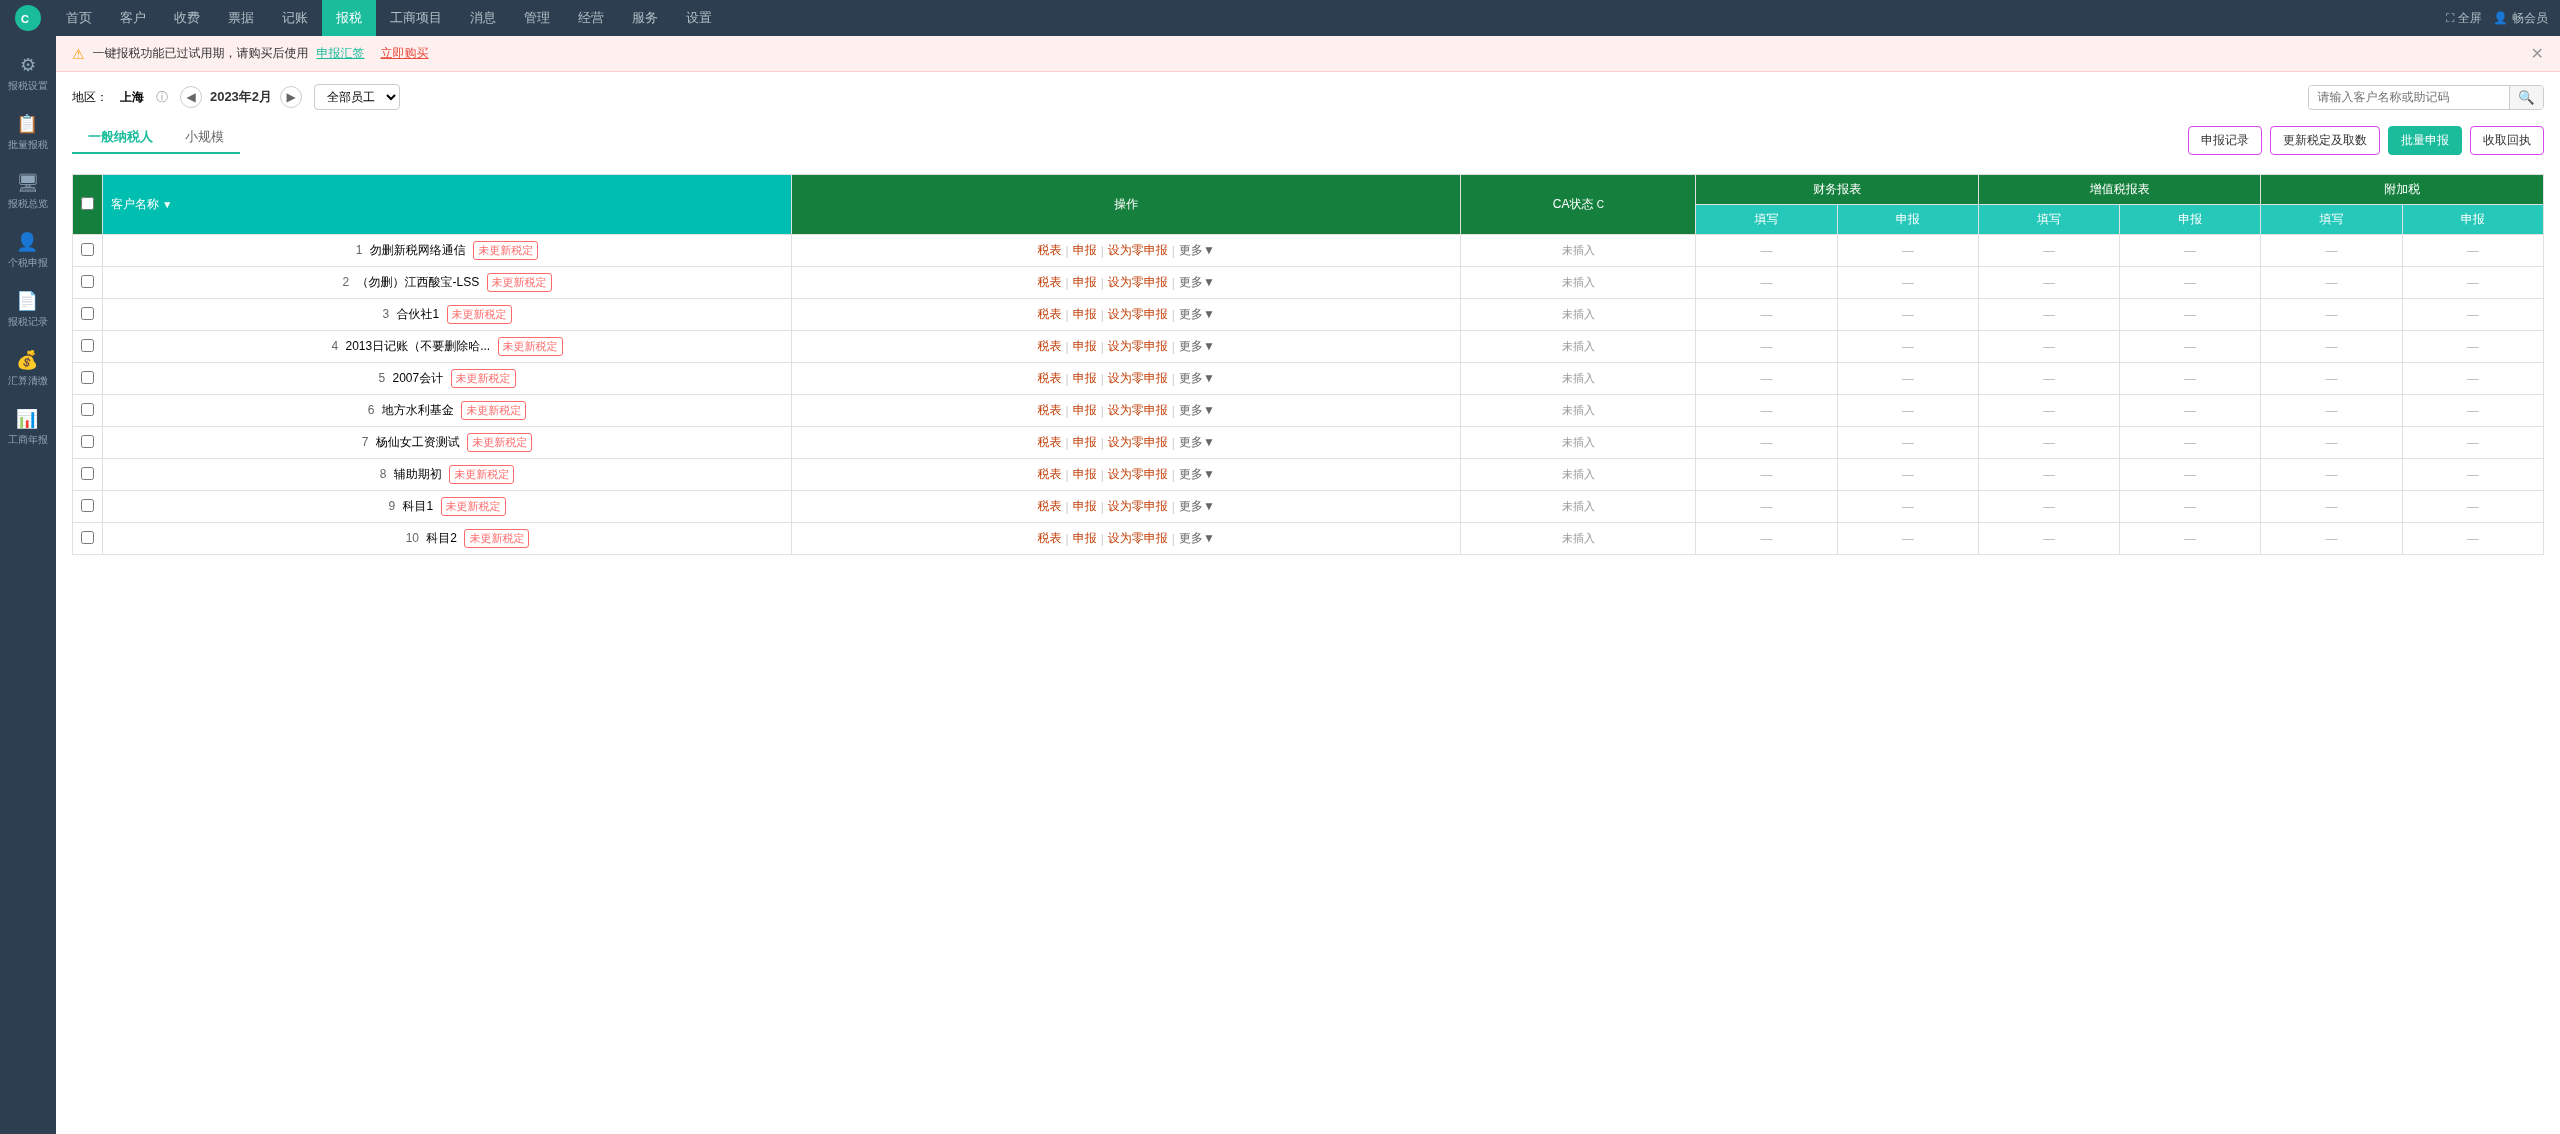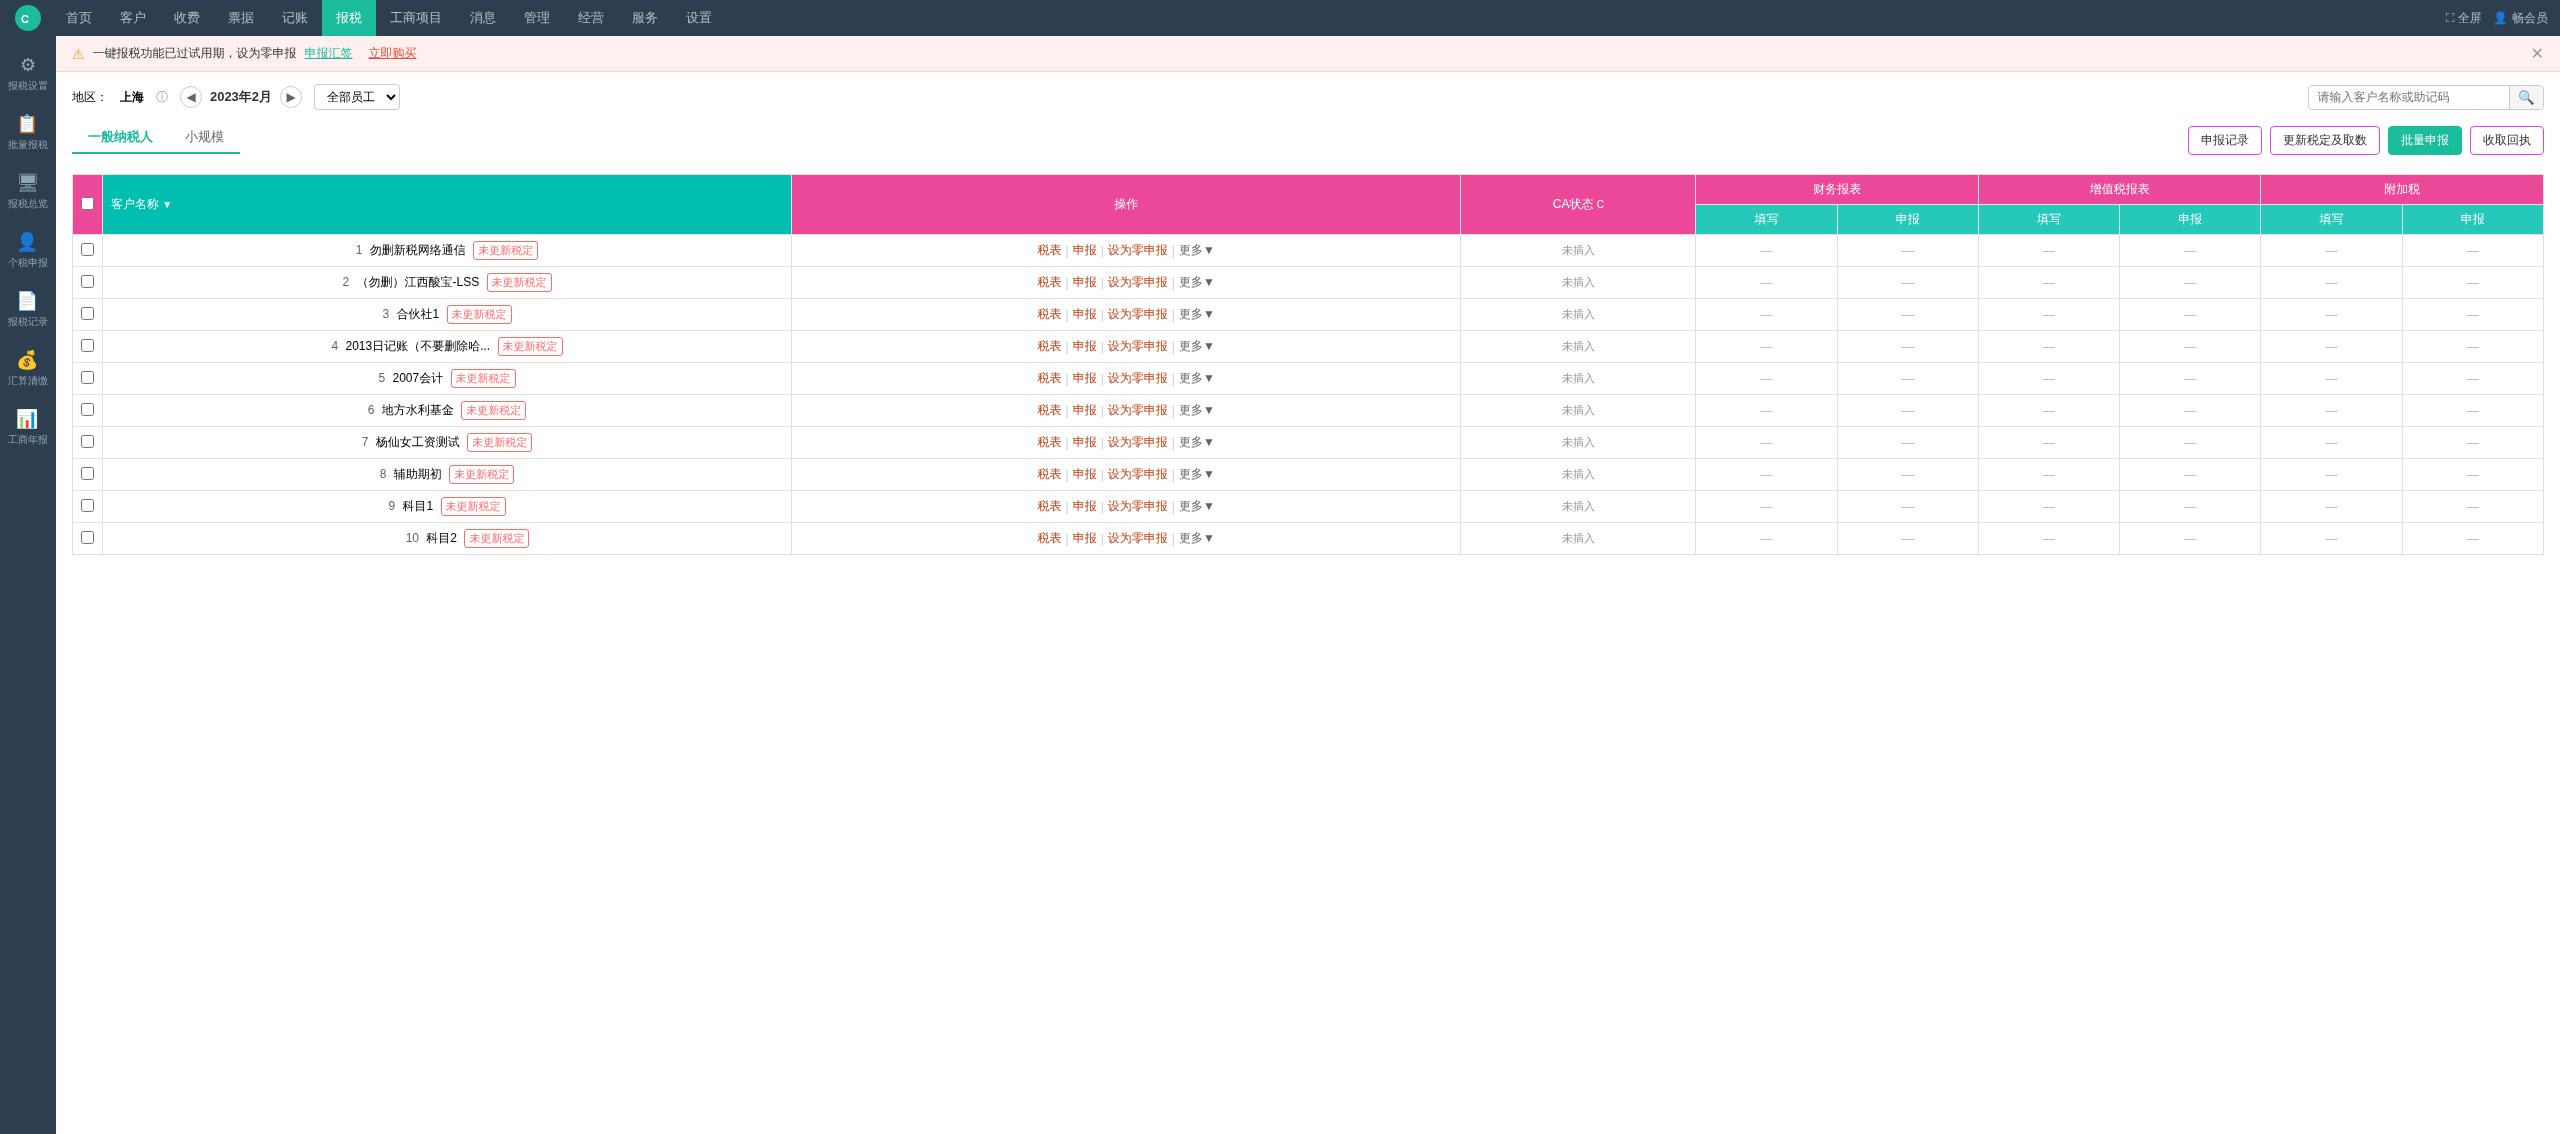--- a/index.html
+++ b/index.html
@@ -63,21 +63,21 @@
     .action-btn { padding: 5px 12px; border: 1px solid #d946ef; background: #fff; border-radius: 4px; cursor: pointer; font-size: 12px; color: #333; }
     .action-btn.primary { background: #1abc9c; color: #fff; border-color: #1abc9c; }
     .action-btn.secondary { background: #fff; color: #333; }
 
     
     .tabs-actions-row { display: flex; align-items: center; justify-content: space-between; margin-bottom: 8px; }
 
     
     .data-table { width: 100%; border-collapse: collapse; font-size: 12px; }
     .data-table th, .data-table td { border: 1px solid #e0e0e0; padding: 6px 8px; text-align: center; white-space: nowrap; }
-    .data-table thead tr:first-child th { background: #ec4899; color: #fff; font-weight: normal; }
+    .data-table thead tr:first-child th { background: #15803d; color: #fff; font-weight: normal; }
     .data-table thead tr:second-child th { background: #00bfb0; color: #fff; }
     .data-table .sub-header th { background: #26c8ba; color: #fff; font-weight: normal; }
     .data-table .cb-col { width: 30px; }
     .name-cell { text-align: left; max-width: 160px; overflow: hidden; text-overflow: ellipsis; }
     .status-badge { display: inline-block; border: 1px solid #ff6b6b; color: #ff6b6b; border-radius: 3px; padding: 1px 4px; font-size: 11px; }
     .action-links { display: flex; gap: 4px; align-items: center; justify-content: center; }
     .action-link { color: #c2410c; cursor: pointer; font-size: 12px; }
     .action-link-sep { color: #ccc; }
     .ca-status { font-size: 11px; color: #999; }
     .dash-cell { color: #bbb; }
@@ -142,21 +142,21 @@
     <div class="sidebar-item">
       <span class="sidebar-icon">📊</span>
       <span>工商年报</span>
     </div>
   </div>
 
   <div class="content-area">
 
     <div class="banner">
       <span class="banner-icon">⚠</span>
-      <span>一键报税功能已过试用期，设为零申报</span>
+      <span>一键报税功能已过试用期，请购买后使用</span>
       <span class="banner-link">申报汇签</span>
       <span> </span>
       <span class="banner-link2">立即购买</span>
       <span class="banner-close">✕</span>
     </div>
 
     <div class="page-container">
 
 
       <div class="filter-bar">

